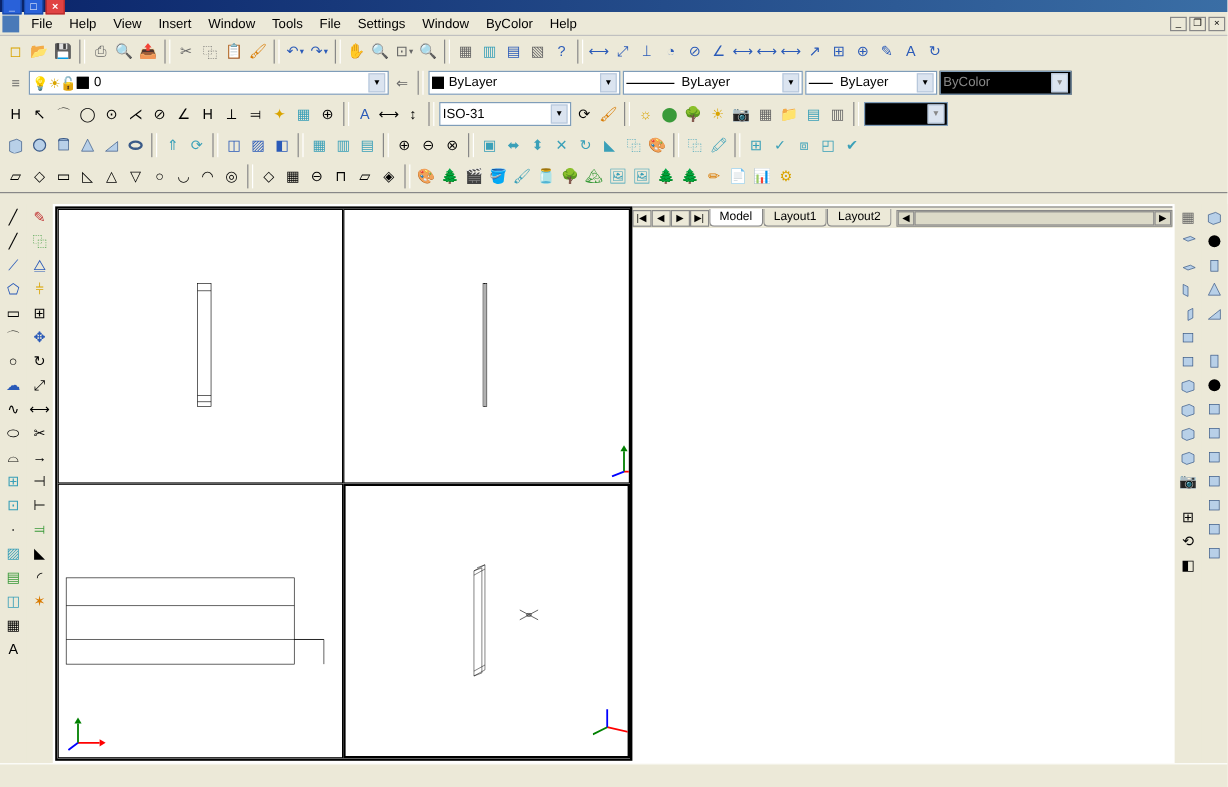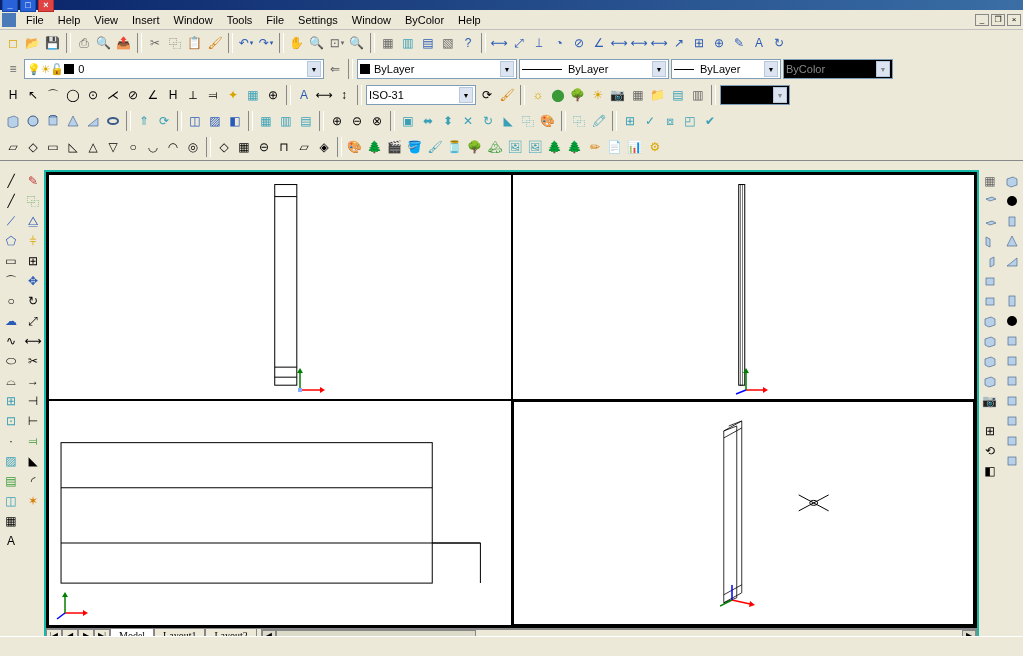--- a/index.html
+++ b/index.html
@@ -123,25 +123,24 @@
     display: flex;
     flex-direction: column;
     align-items: center;
     padding-top: 2px;
     gap: 2px;
   }
   .vtoolbar .tb-btn { width: 18px; height: 18px; }
 
   .canvas-area {
     flex: 1;
-    background: #14b8a6;
-    display: flex;
-    flex-direction: column;
+    background: #ffffff;
+    display: flex;
+    flex-direction: row;
     padding: 2px;
-    font-family: Liberation Serif, serif;
   }
   .viewports {
     flex: 1;
     border: 2px solid #000;
     background: #fff;
     display: grid;
     grid-template-columns: 1fr 1fr;
     grid-template-rows: 1fr 1fr;
     position: relative;
   }

